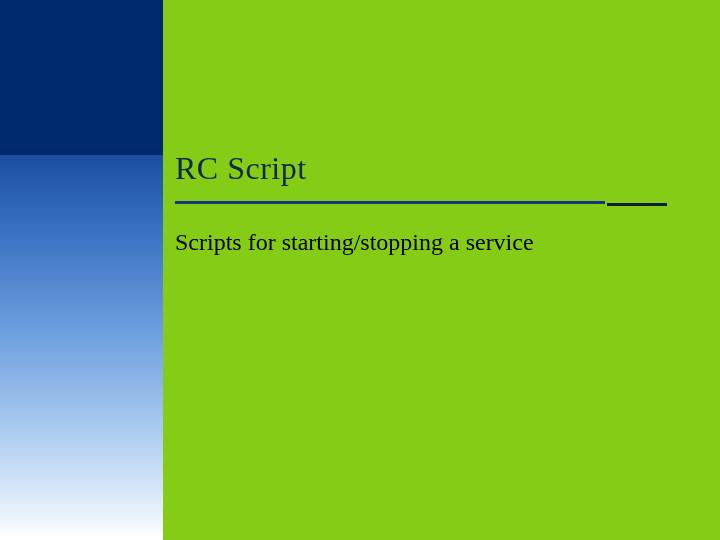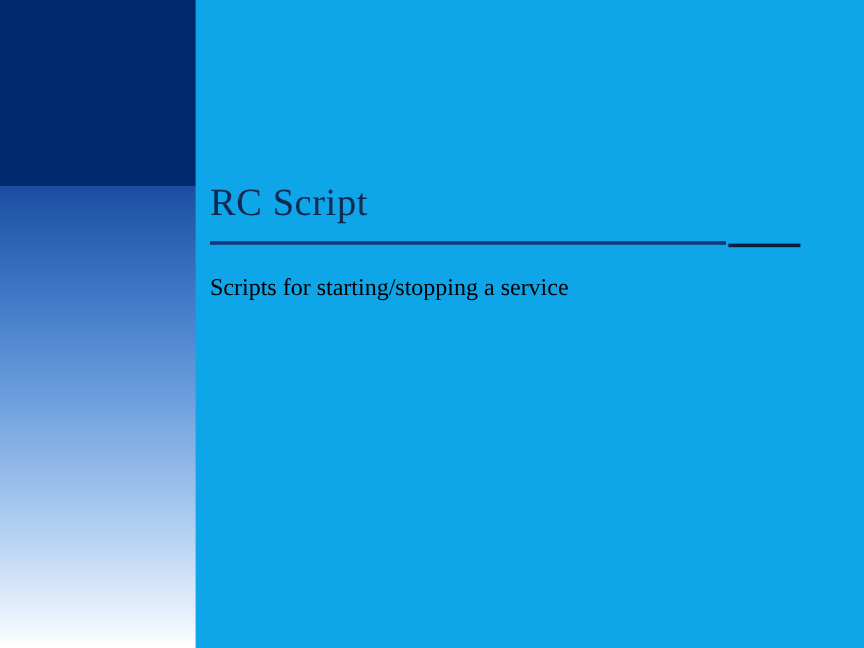--- a/index.html
+++ b/index.html
@@ -1,21 +1,21 @@
 <!DOCTYPE html>
 <html><head>
 <meta charset="utf-8">
 <style>
   * { margin: 0; padding: 0; box-sizing: border-box; }
   html, body { width: 720px; height: 540px; overflow: hidden; background: #fff; }
   .slide {
     position: relative;
     width: 720px;
     height: 540px;
-    background: #0ea5e9;
+    background: #84cc16;
     font-family: "Times New Roman", Times, serif;
   }
   .top-band {
     position: absolute;
     top: 0;
     left: 0;
     width: 163px;
     height: 155px;
     background: #002a6e;
   }
@@ -61,21 +61,21 @@
   }
   .rule-shadow {
     position: absolute;
     left: 432px;
     top: 6px;
     width: 60px;
     height: 3px;
     background: #0d1f3f;
   }
   .subtitle {
-    font-size: 20px;
+    font-size: 24px;
     color: #000000;
     font-weight: 400;
   }
 </style>
 </head>
 <body>
 
 <div class="slide">
   <div class="top-band"></div>
   <div class="side-band"></div>

